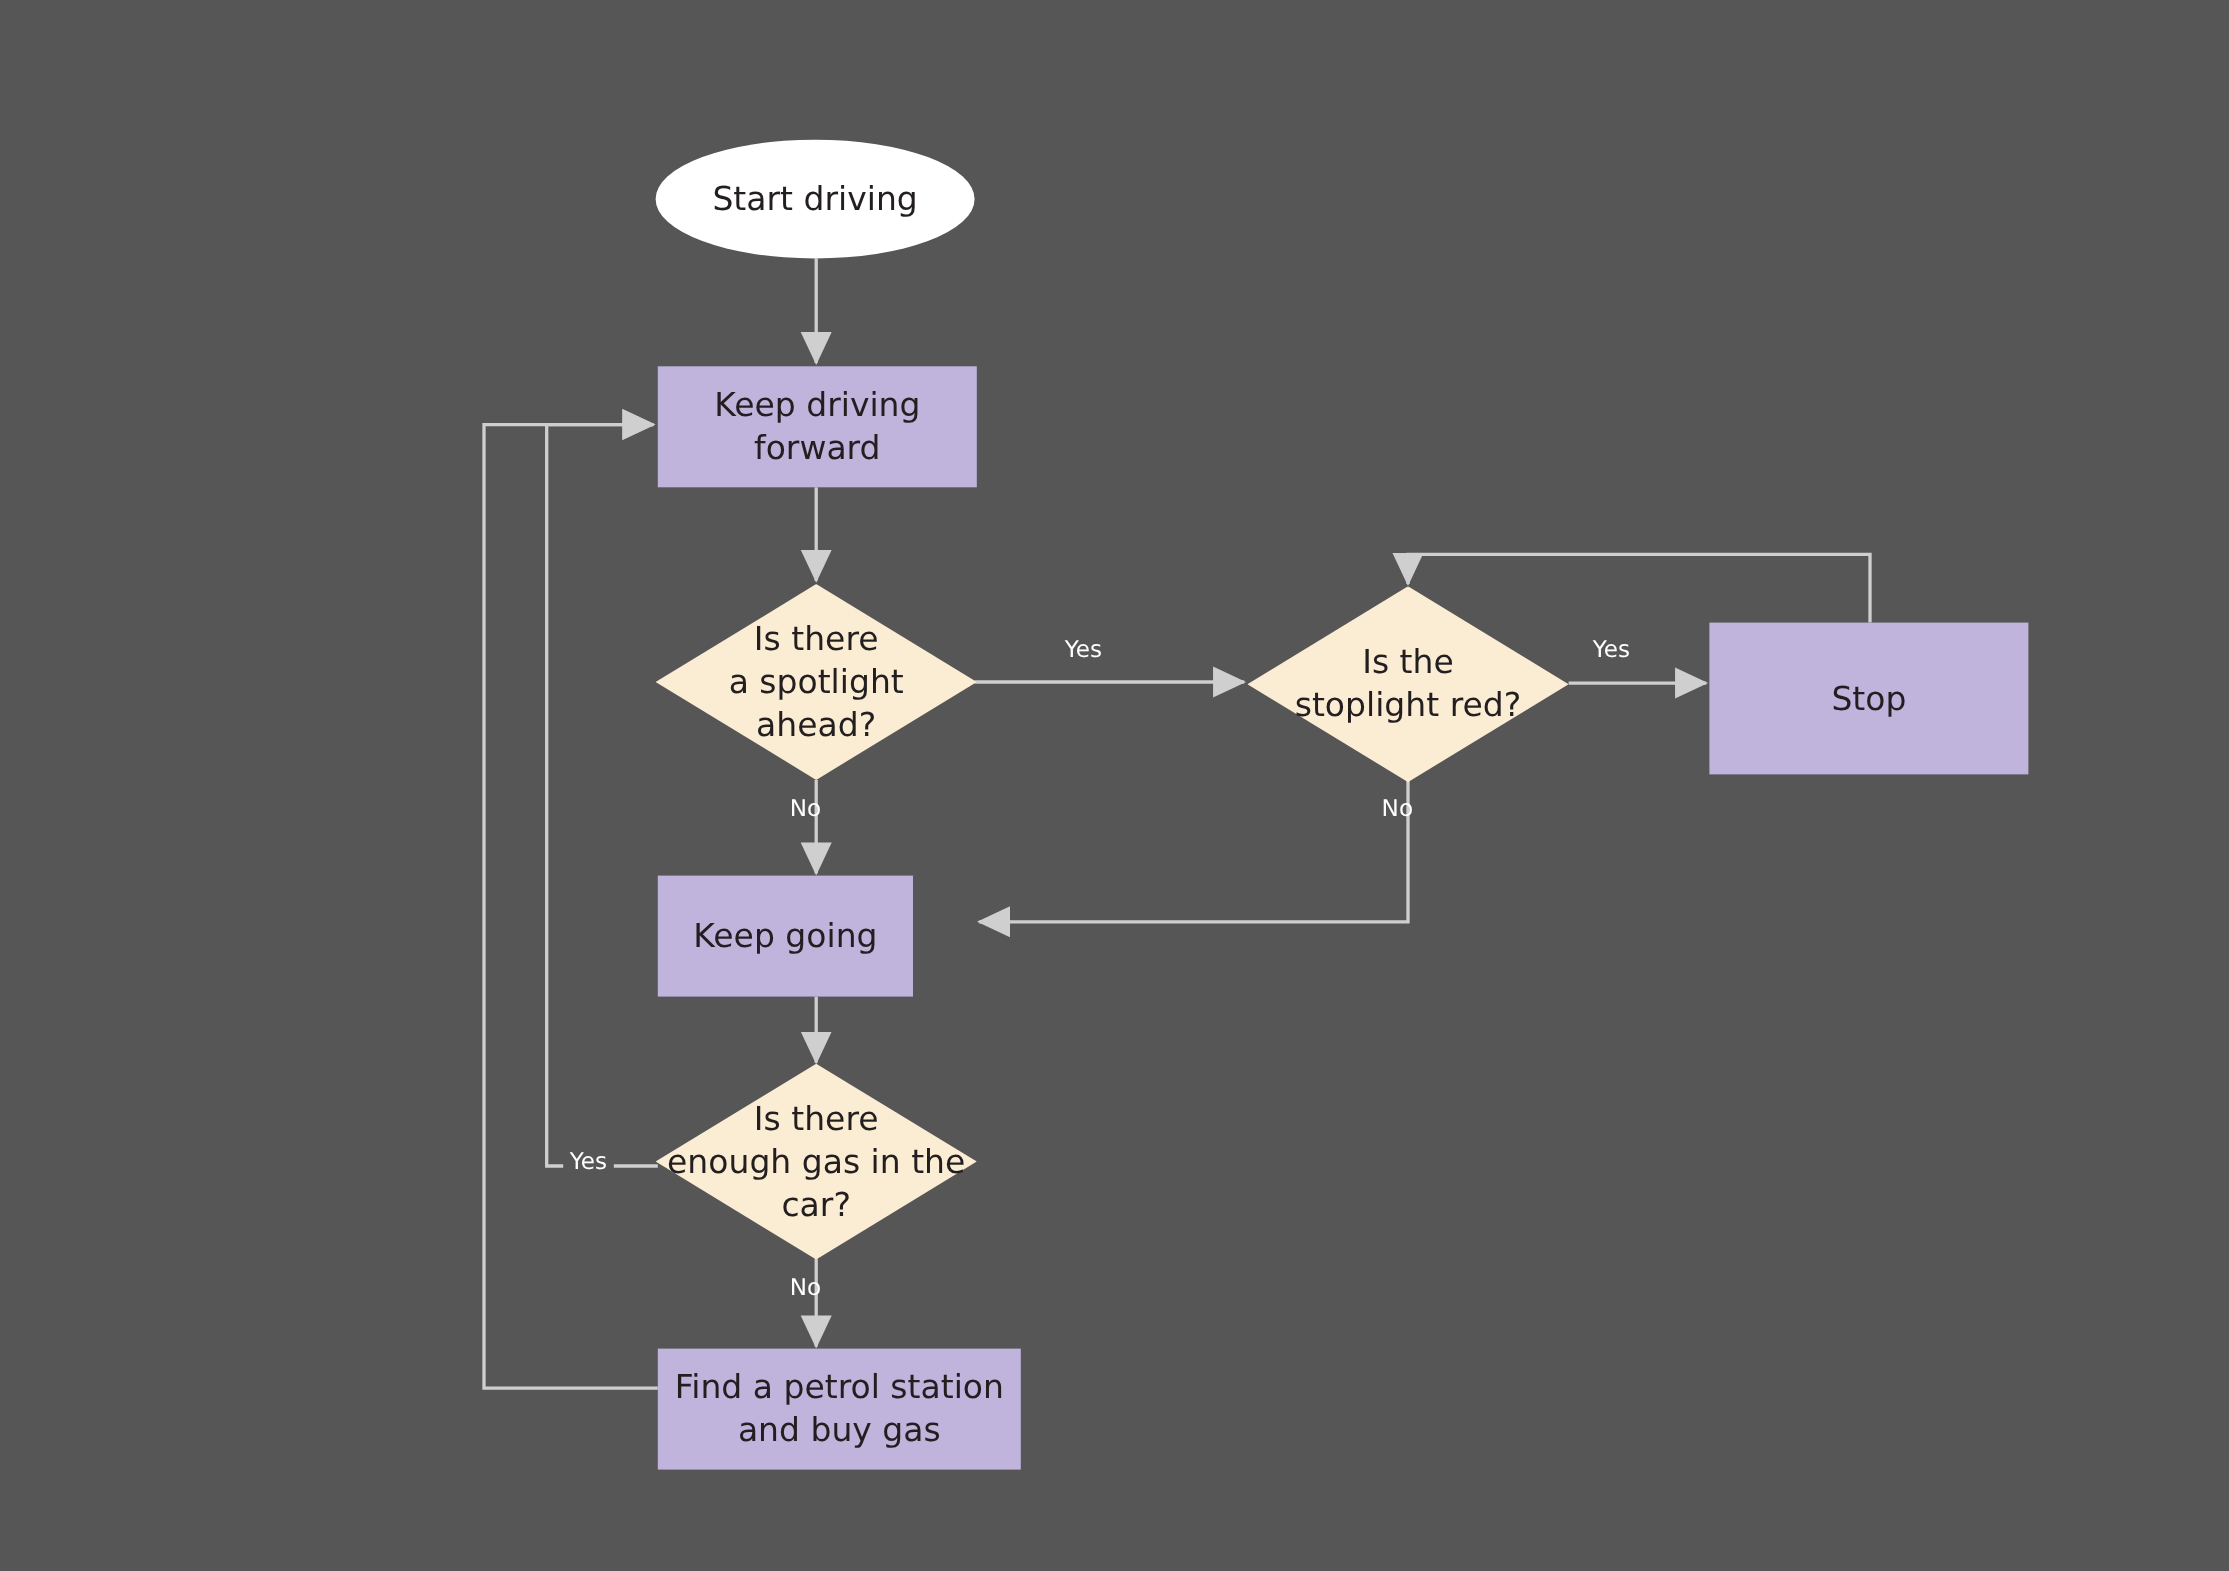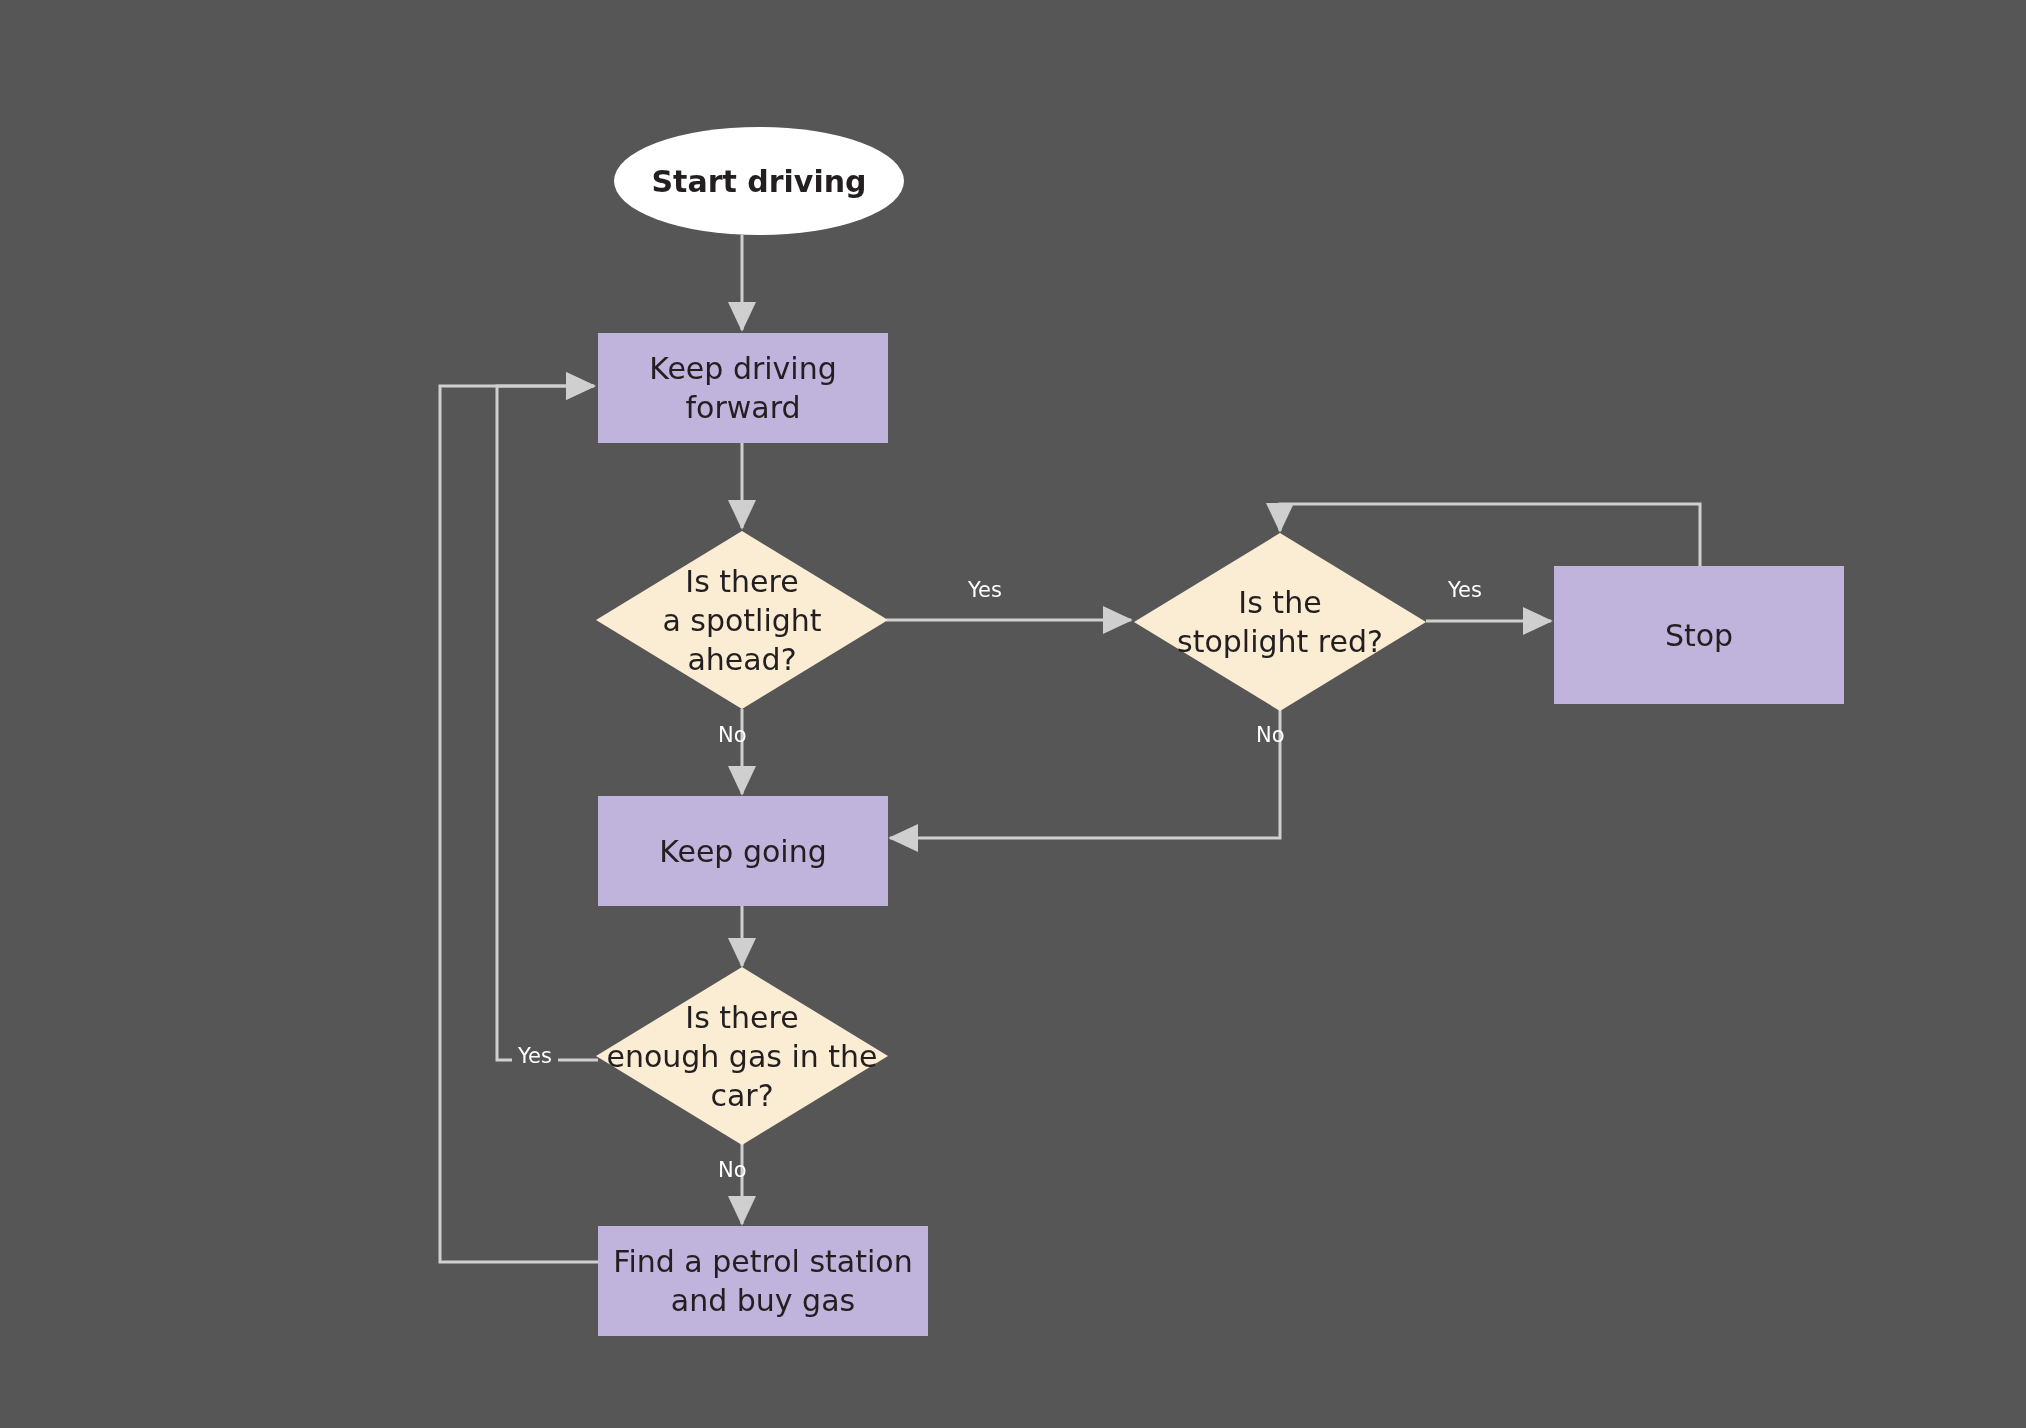--- a/index.html
+++ b/index.html
@@ -99,21 +99,21 @@
       <path d="M742,906 L742,966" marker-end="url(#arrow)"></path>
 
       <path d="M598,1060 L497,1060 L497,386 L594,386" marker-end="url(#arrow)"></path>
 
       <path d="M742,1144 L742,1224" marker-end="url(#arrow)"></path>
 
       <path d="M598,1262 L440,1262 L440,386 L594,386" marker-end="url(#arrow)"></path>
     </g>
   </svg>
 
-  <div class="node terminator" style="left:614px; top:127px; width:290px; height:108px;font-weight:bold;">
+  <div class="node terminator" style="left:596px; top:127px; width:290px; height:108px;">
     <span>Start driving</span>
   </div>
 
   <div class="node process" style="left:598px; top:333px; width:290px; height:110px;">
     <span>Keep driving
 forward</span>
   </div>
 
   <div class="node decision" style="left:596px; top:531px; width:292px; height:178px;">
     <span class="diamond-shape"></span>
@@ -125,21 +125,21 @@
   <div class="node decision" style="left:1134px; top:533px; width:292px; height:178px;">
     <span class="diamond-shape"></span>
     <span class="diamond-text">Is the
 stoplight red?</span>
   </div>
 
   <div class="node process" style="left:1554px; top:566px; width:290px; height:138px;">
     <span>Stop</span>
   </div>
 
-  <div class="node process" style="left:598px; top:796px; width:290px; height:110px;">
+  <div class="node process" style="left:598px; top:796px; width:232px; height:110px;">
     <span>Keep going</span>
   </div>
 
   <div class="node decision" style="left:596px; top:967px; width:292px; height:178px;">
     <span class="diamond-shape"></span>
     <span class="diamond-text">Is there
 enough gas in the
 car?</span>
   </div>
 

